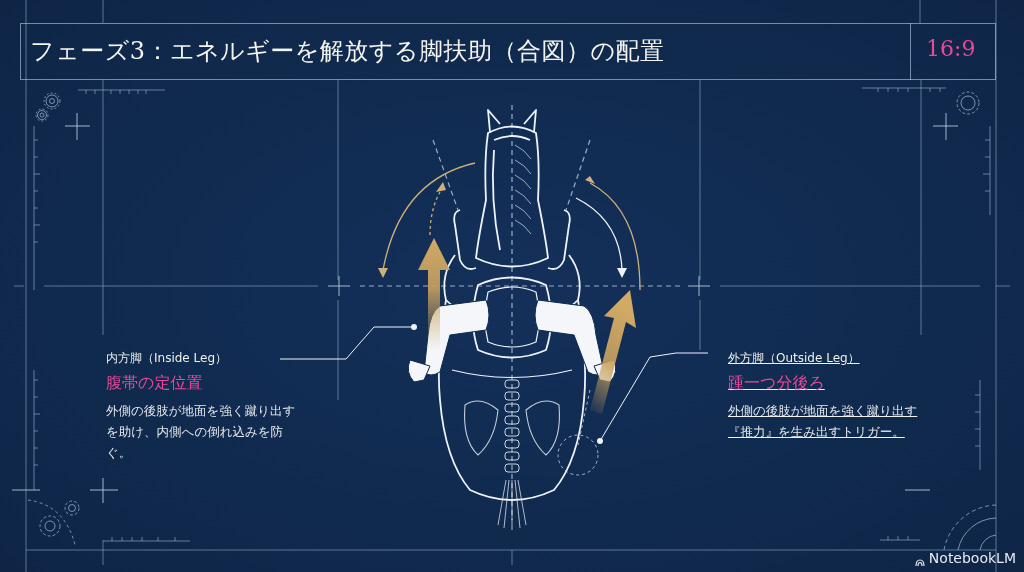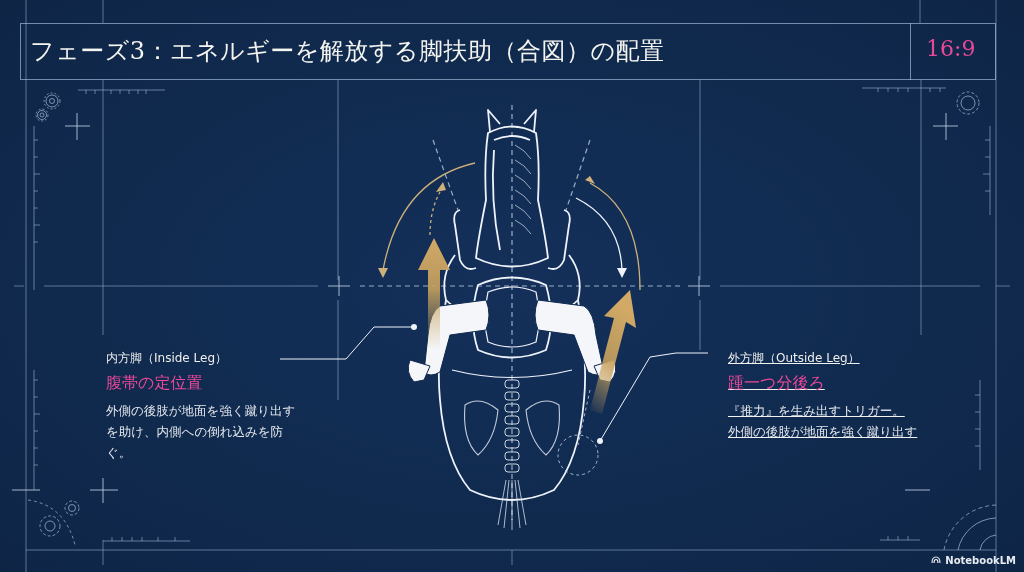--- a/index.html
+++ b/index.html
@@ -37,21 +37,21 @@
     font-family: "DejaVu Serif", serif; font-size: 22px; color: #ec4899; text-align: right;
   }
   .callout {
     position: absolute; white-space: nowrap;
   }
   .callout .head { font-size: 12px; line-height: 22px; color: #f0f0ec; }
   .callout .sub { font-size: 16px; line-height: 22px; color: #ec4899; margin-top: 3px; }
   .callout .desc { font-size: 12.5px; line-height: 21px; color: #e6e9ee; margin-top: 6px; }
   .brand {
     position: absolute; right: 8px; bottom: 6px;
-    font-size: 10px; color: #e8ecf2; display: flex; align-items: flex-start; gap: 4px; font-weight: bold;
+    font-size: 14px; color: #e8ecf2; display: flex; align-items: flex-end; gap: 4px;
   }
   .brand svg { width: 10px; height: 8px; }
 </style>
 </head>
 <body>
 
 <div class="stage"></div>
 
 <svg class="grid" width="1024" height="572" viewBox="0 0 1024 572">
   <g stroke="#9fb8d8" stroke-opacity="0.55" stroke-width="1" fill="none">
@@ -296,22 +296,22 @@
     <div>外側の後肢が地面を強く蹴り出す</div>
     <div>を助け、内側への倒れ込みを防</div>
     <div>ぐ。</div>
   </div>
 </div>
 
 <div class="callout" style="left:728px; top:347px;text-decoration:underline;">
   <div class="head">外方脚（Outside Leg）</div>
   <div class="sub">踵一つ分後ろ</div>
   <div class="desc">
+    <div>外側の後肢が地面を強く蹴り出す</div>
     <div>『推力』を生み出すトリガー。</div>
-    <div>外側の後肢が地面を強く蹴り出す</div>
   </div>
 </div>
 
 <div class="brand">
   <svg viewBox="0 0 10 8">
     <path d="M1 8 Q1 2 5 2 Q9 2 9 8" fill="none" stroke="#e8ecf2" stroke-width="1.2"></path>
     <path d="M3 8 Q3 4.5 5 4.5 Q7 4.5 7 8" fill="none" stroke="#e8ecf2" stroke-width="1.2"></path>
   </svg>
   <span>NotebookLM</span>
 </div>

